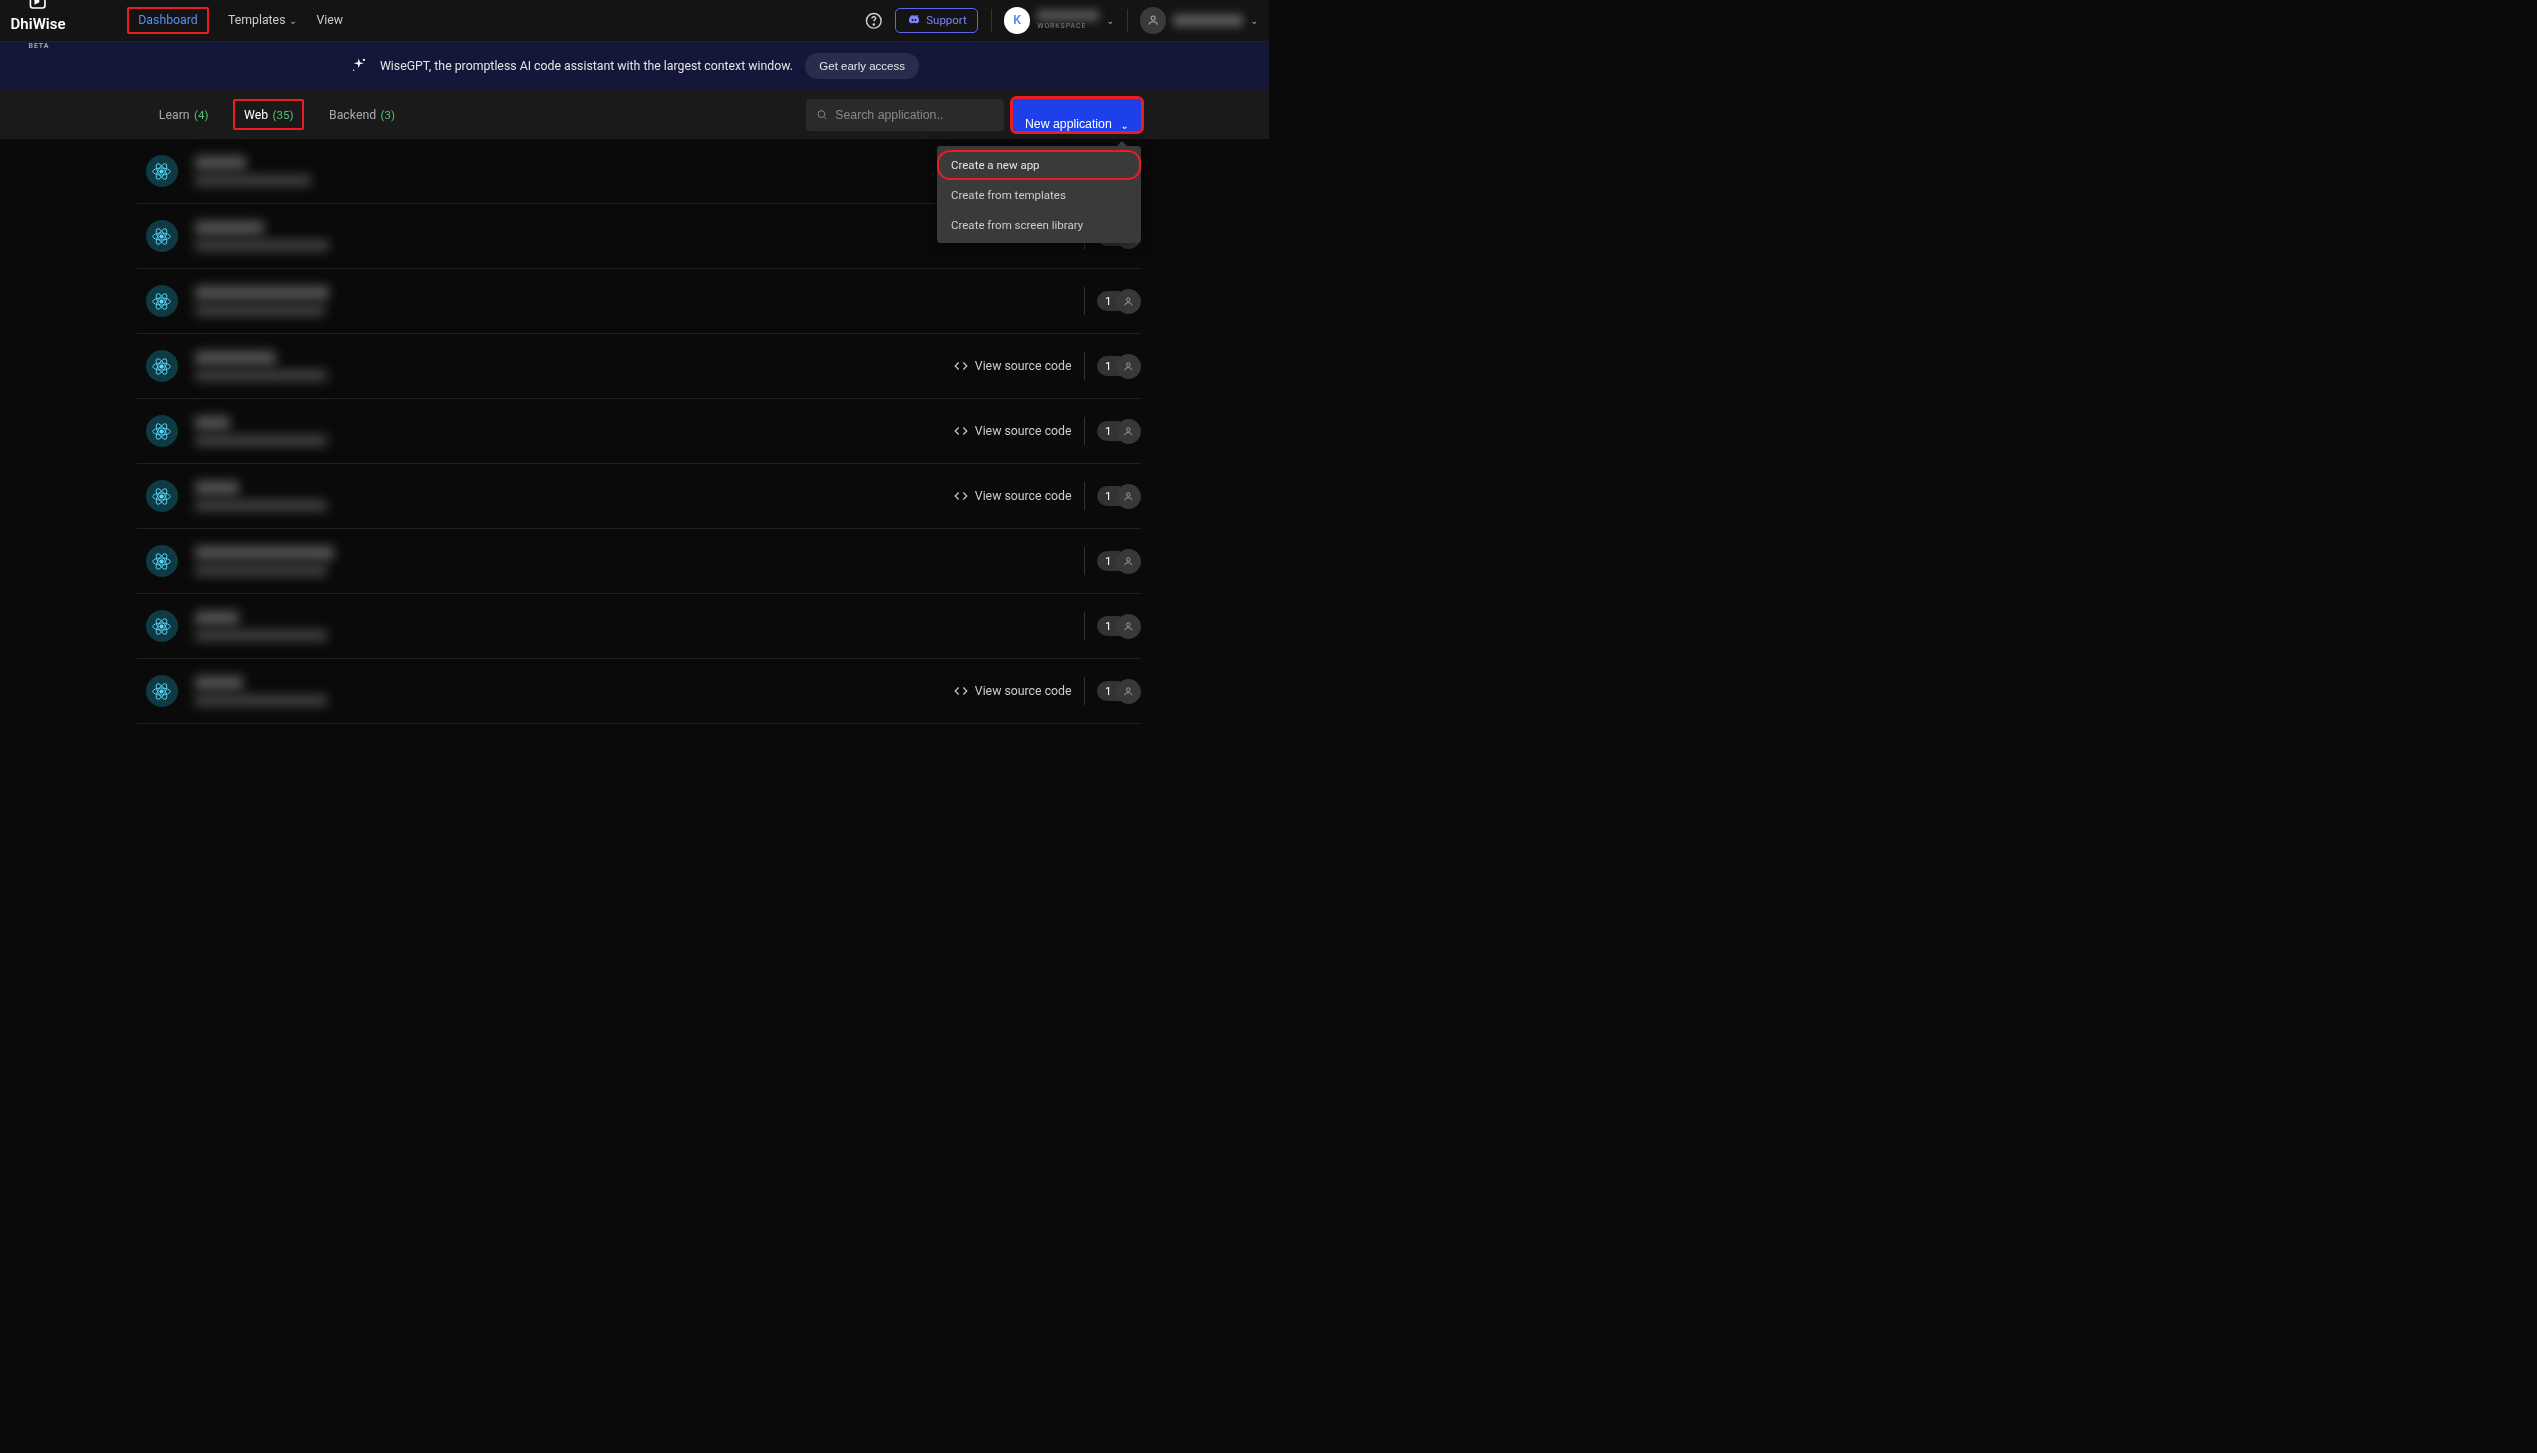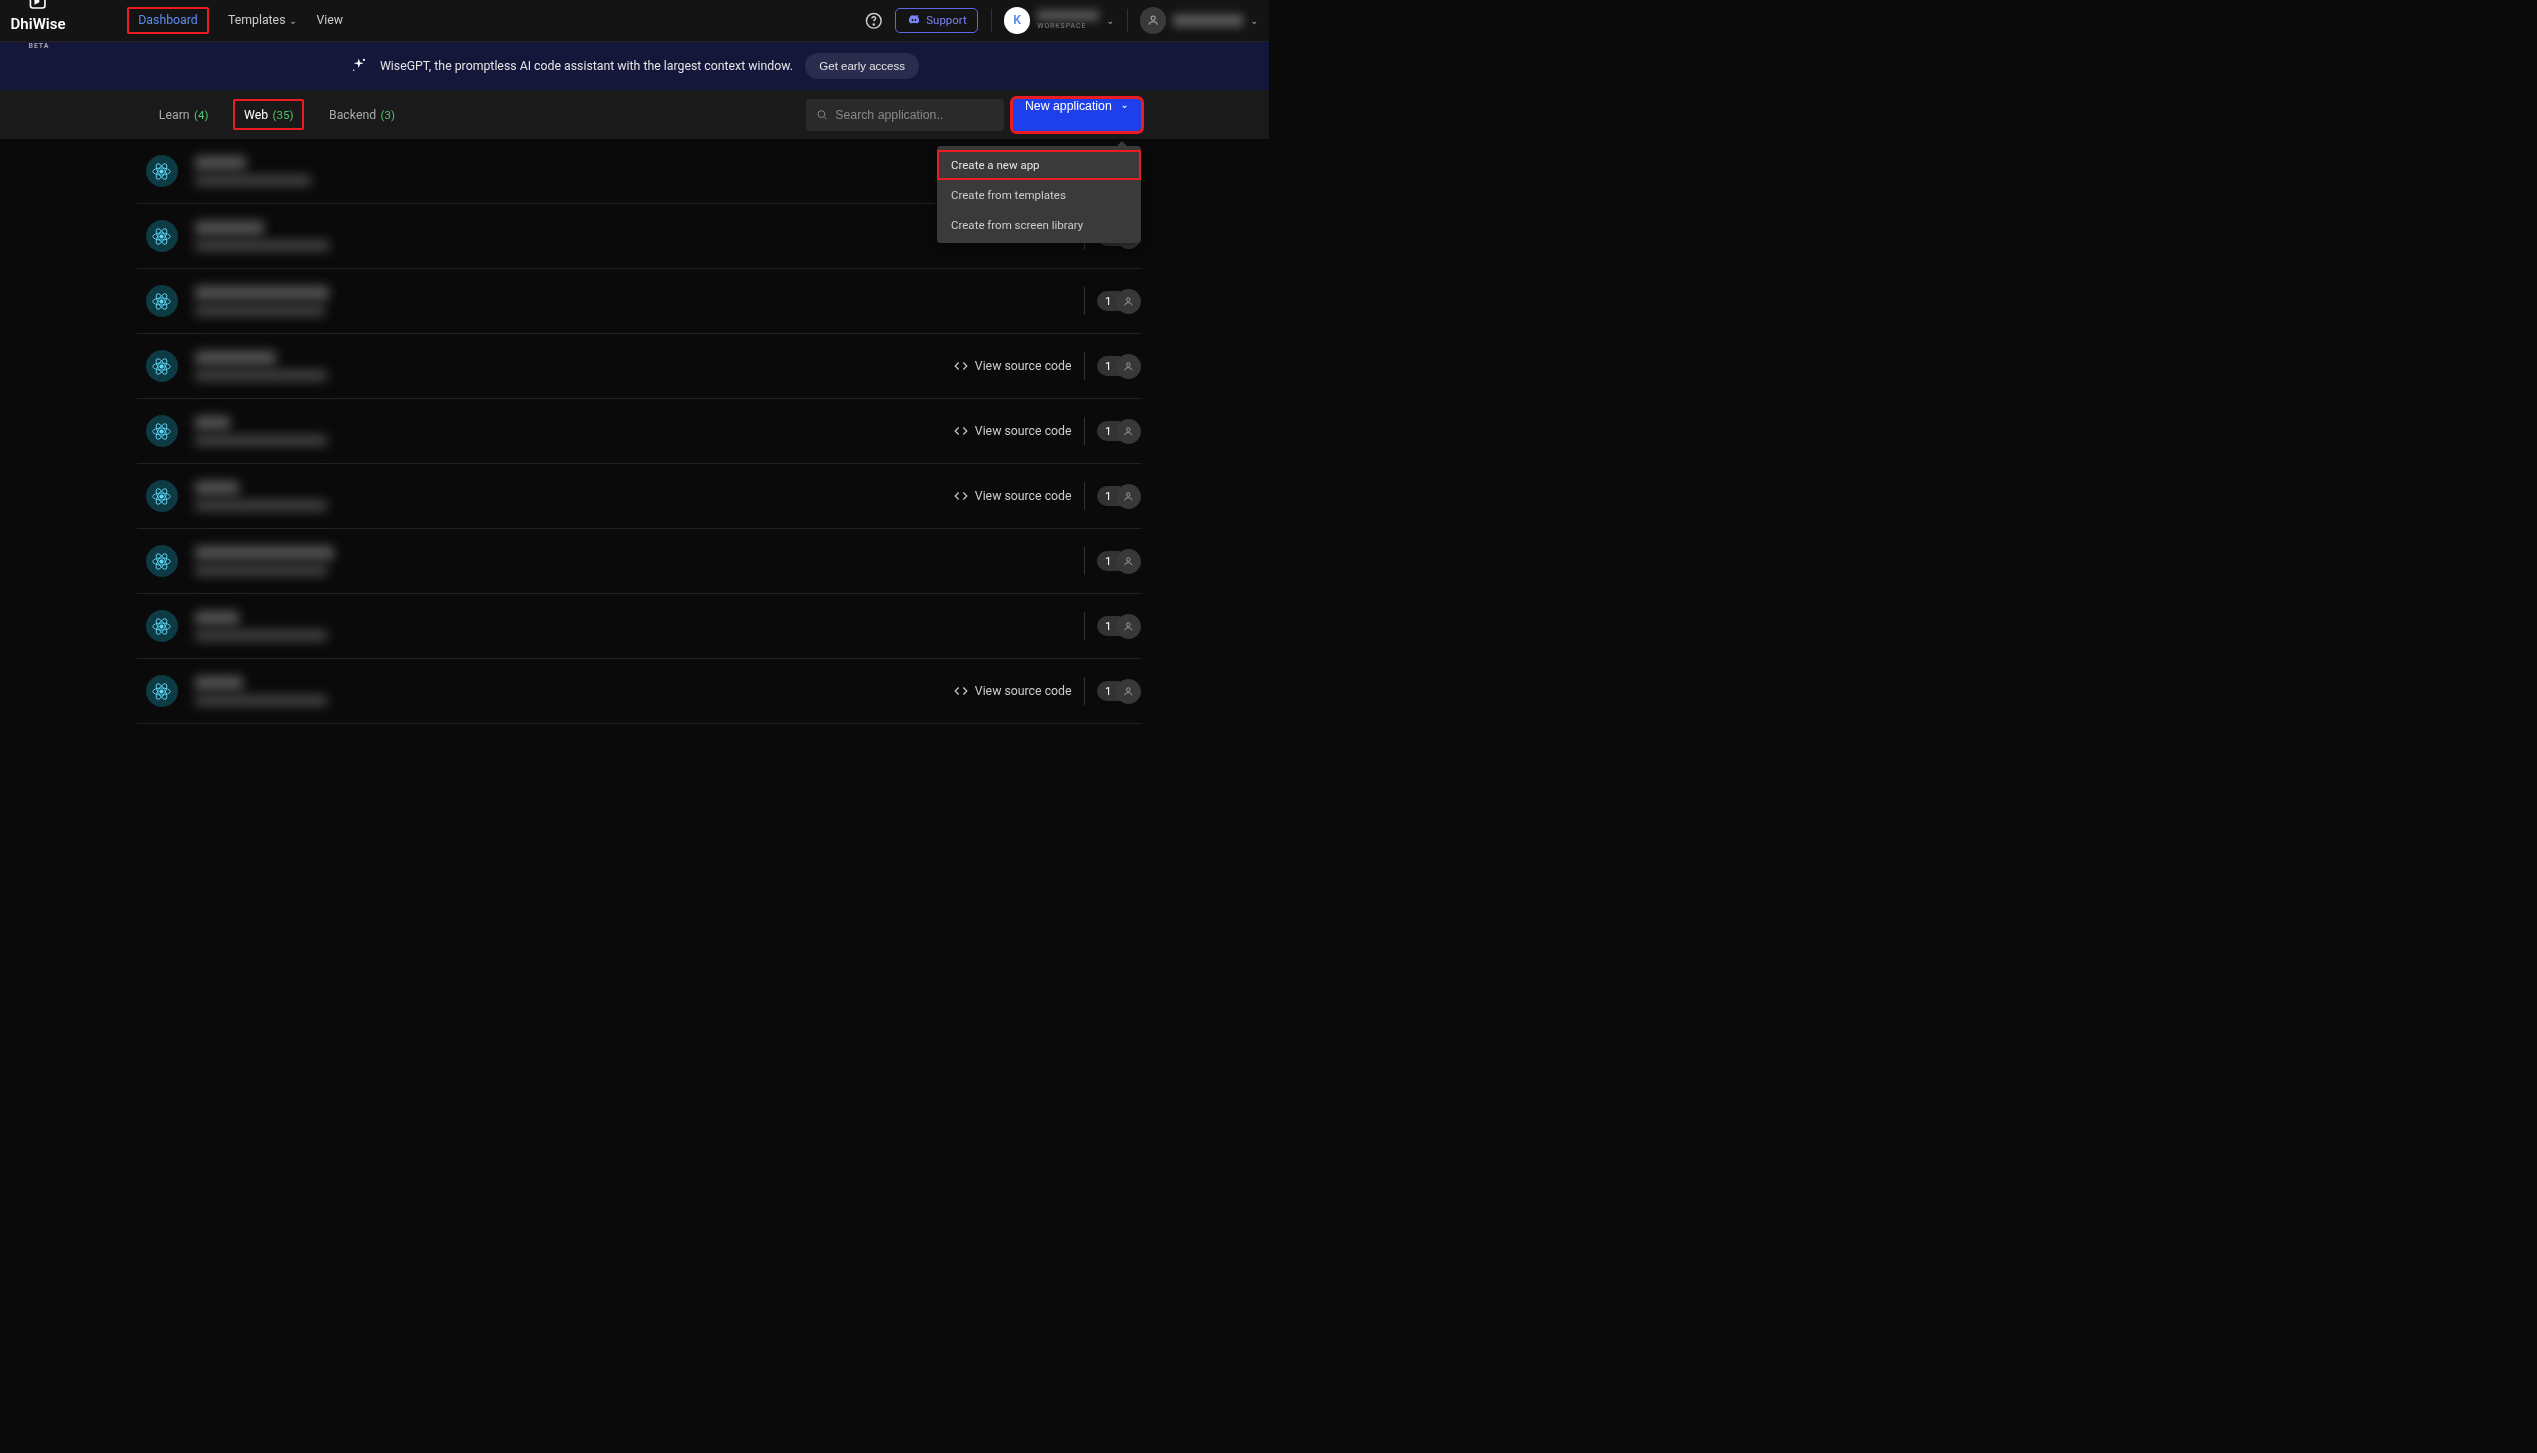--- a/index.html
+++ b/index.html
@@ -93,21 +93,21 @@
     padding: 0 10.6px; height: 32px; width: 198px; margin-left: 10px;
   }
   .search-box input {
     background: transparent; border: none; outline: none; color: #ccc;
     font-size: 12.3px; width: 100%; margin-left: 7px;
   }
   .search-box input::placeholder { color: #888; }
   .new-app-btn {
     background: #1e40ea; color: #fff; border: none;
     padding: 0 12.3px; height: 32px; border-radius: 3.5px;
-    display: flex; align-items: flex-start; gap: 8.8px;
+    display: flex; align-items: flex-end; gap: 8.8px;
     font-size: 12.3px; cursor: pointer;
   }
   .highlight-red-thick { outline: 3.5px solid #ec1c24; outline-offset: 0; }
 
   .content { padding: 0 128px 0 137px; }
   .app-row {
     display: flex; align-items: center;
     height: 65px; border-bottom: 0.9px solid #222;
   }
   .app-icon-wrap {
@@ -135,21 +135,21 @@
     box-shadow: 0 3.5px 14px rgba(0,0,0,0.5);
     padding: 3.5px 0;
   }
   .dropdown::before {
     content: ""; position: absolute; top: -5.3px; right: 14px;
     border-left: 5.3px solid transparent; border-right: 5.3px solid transparent;
     border-bottom: 5.3px solid #3a3a3a;
   }
   .dd-item { padding: 8px 14px; font-size: 11.5px; color: #ccc; cursor: pointer; }
   .dd-item.first { color: #e5e5e5; }
-  .dd-highlight { outline: 2.2px solid #ec1c24; outline-offset: -2.6px; }
+  .dd-highlight { outline: 2.2px solid #ec1c24; outline-offset: -2.6px; border-radius: 13px; }
 </style>
 </head>
 <body>
 
 <div class="topbar">
   <div class="logo">
     <svg class="logo-icon" viewBox="0 0 24 24" fill="none" stroke="#fff" stroke-width="2">
         <rect x="3" y="3" width="18" height="18" rx="3"></rect>
         <path d="M8 7v10l6-3V10z" fill="#fff" stroke="none"></path>
       </svg>

